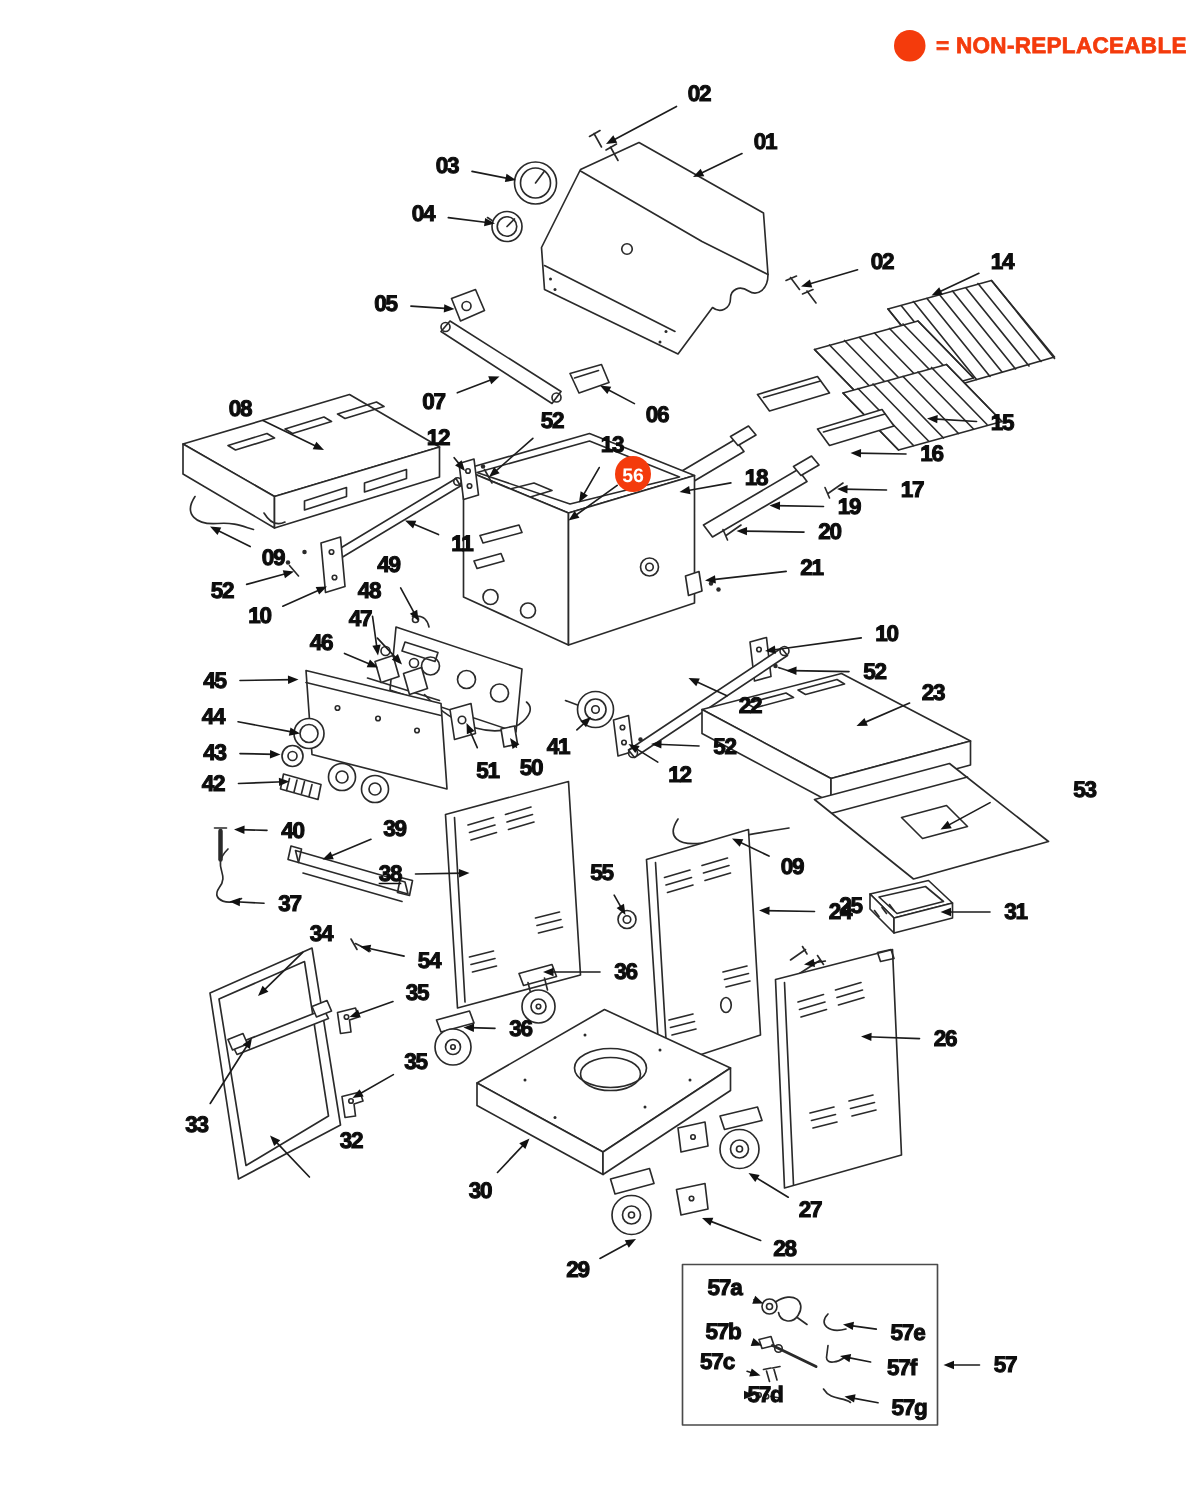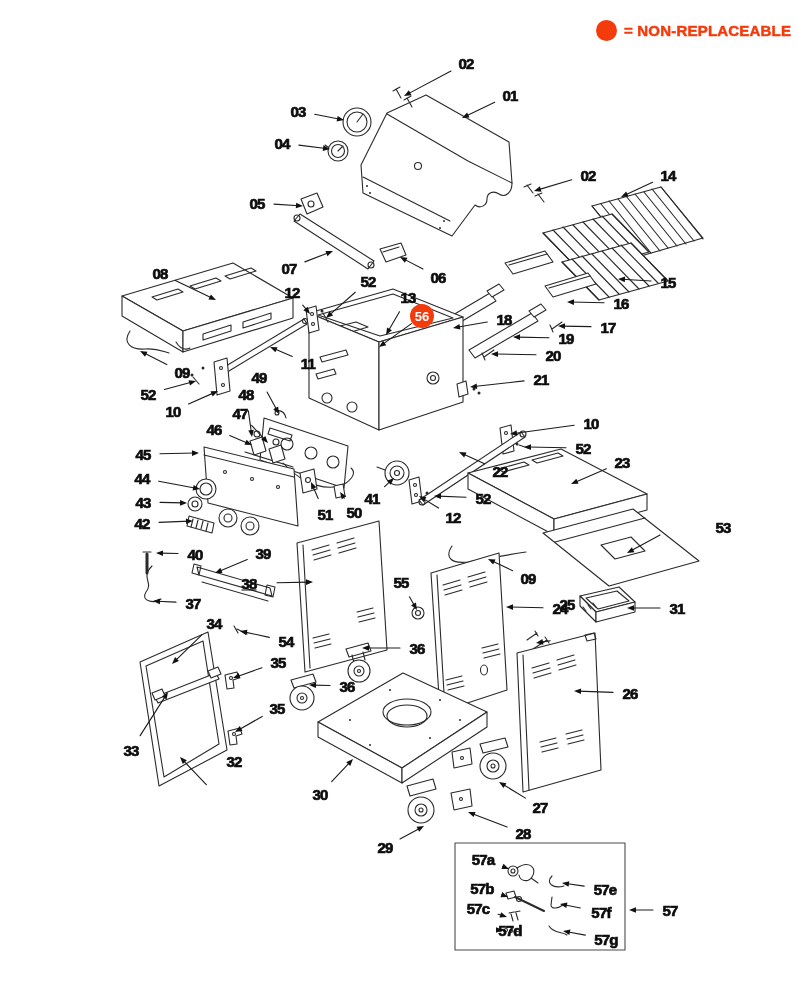--- a/index.html
+++ b/index.html
@@ -520,21 +520,21 @@
       <div class="part-label" style="left: 483px; top: 498px;">52</div>
       <div class="part-label" style="left: 143px; top: 502px;">43</div>
       <div class="part-label" style="left: 325px; top: 514px;">51</div>
       <div class="part-label" style="left: 354px; top: 512px;">50</div>
       <div class="part-label" style="left: 453px; top: 517px;">12</div>
       <div class="part-label" style="left: 142px; top: 523px;">42</div>
       <div class="part-label" style="left: 675px; top: 527px; margin-left: 48px;">53</div>
       <div class="part-label" style="left: 195px; top: 554px;">40</div>
       <div class="part-label" style="left: 263px; top: 553px;">39</div>
       <div class="part-label" style="left: 528px; top: 578px;">09</div>
-      <div class="part-label" style="left: 249px; top: 583px; text-decoration: underline;">38</div>
+      <div class="part-label" style="left: 260px; top: 583px; text-decoration: underline;">38</div>
       <div class="part-label" style="left: 401px; top: 582px;">55</div>
       <div class="part-label" style="left: 193px; top: 603px;">37</div>
       <div class="part-label" style="left: 560px; top: 608px;">24</div>
       <div class="part-label" style="left: 677px; top: 608px;">31</div>
       <div class="part-label" style="left: 214px; top: 623px;">34</div>
       <div class="part-label" style="left: 567px; top: 604px;">25</div>
       <div class="part-label" style="left: 286px; top: 641px;">54</div>
       <div class="part-label" style="left: 417px; top: 648px;">36</div>
       <div class="part-label" style="left: 278px; top: 662px;">35</div>
       <div class="part-label" style="left: 347px; top: 686px;">36</div>

